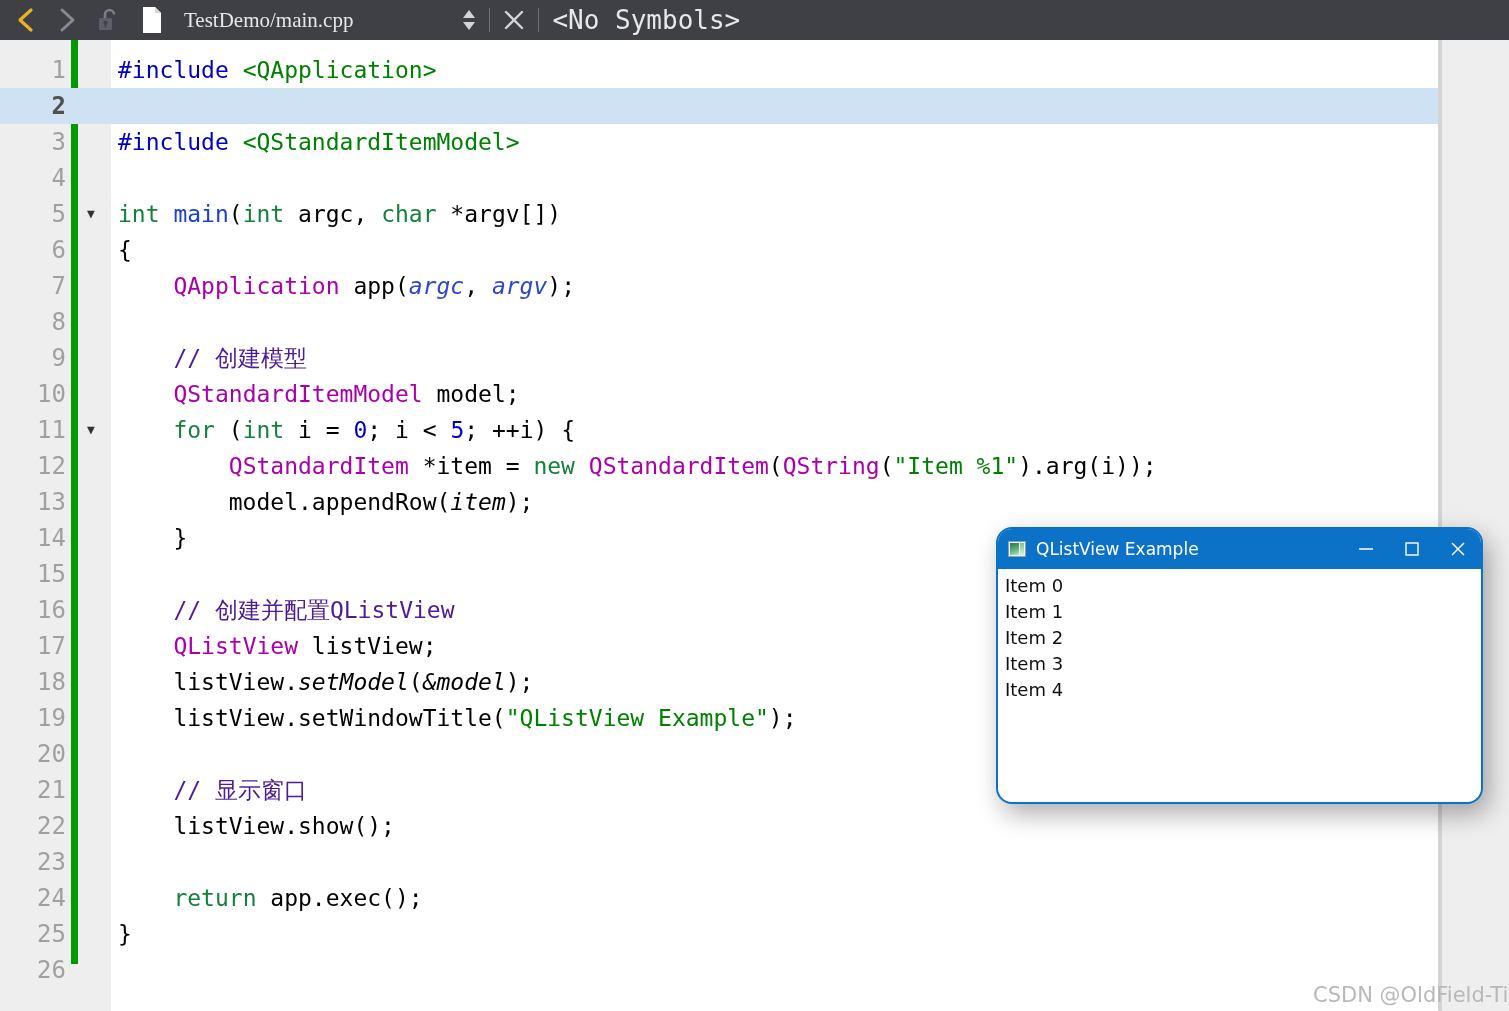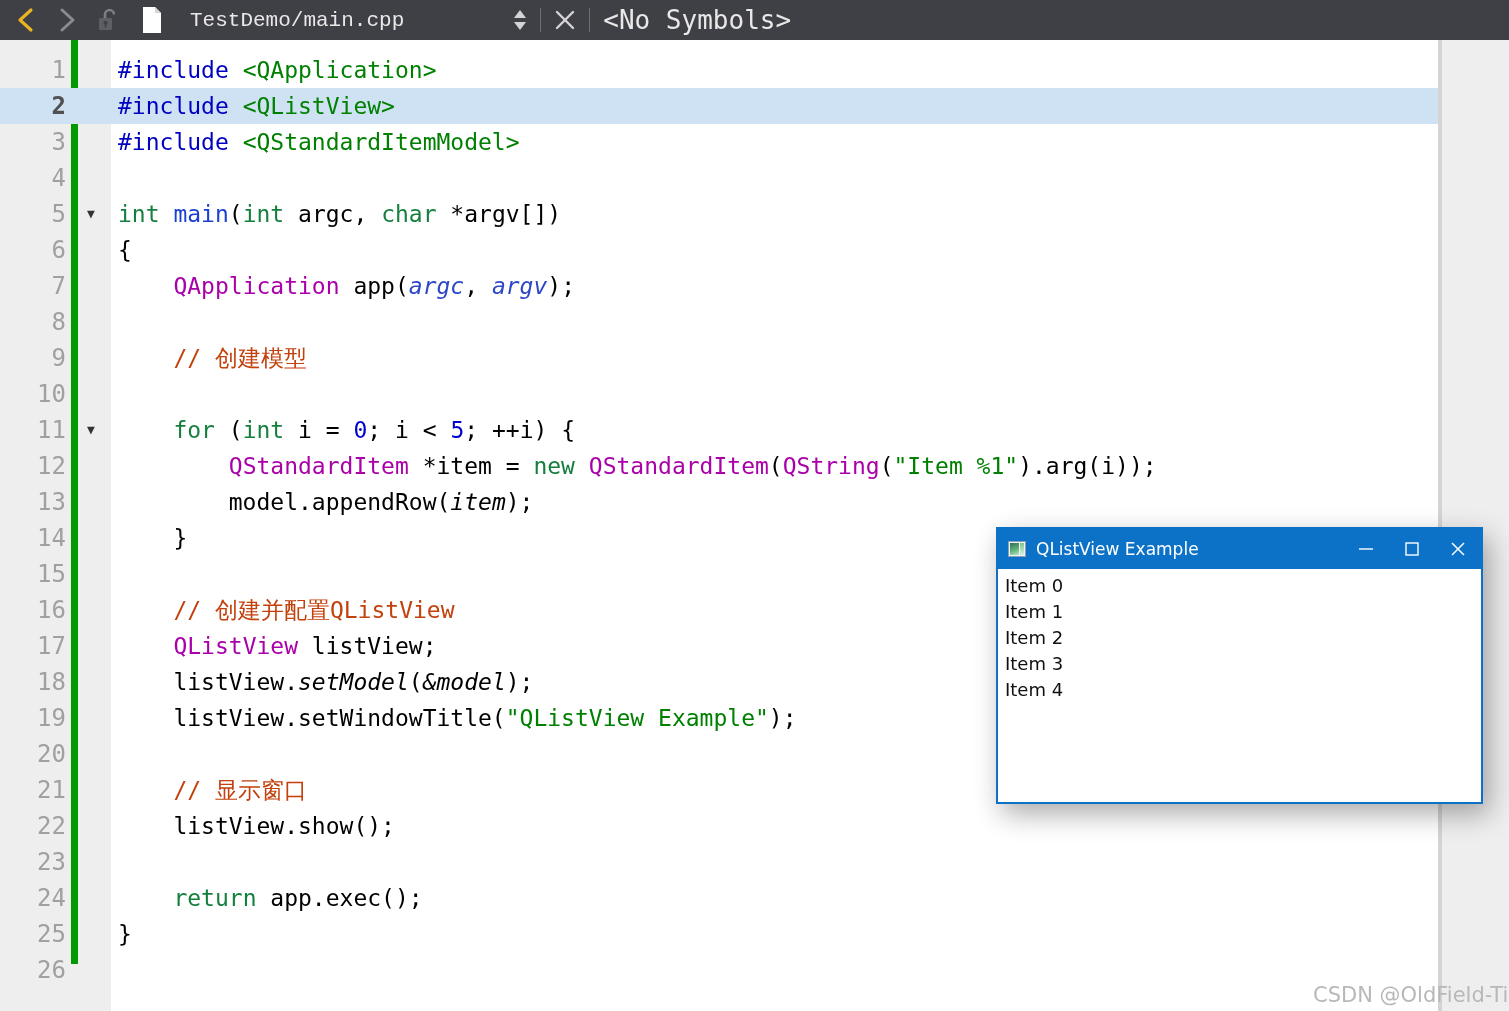--- a/index.html
+++ b/index.html
@@ -21,25 +21,24 @@
   .tb-icon {
     display: flex; align-items: center; justify-content: center;
     height: 40px;
     flex: none;
   }
   .tb-sep {
     width: 1px; height: 24px; background: #6e6e76; flex: none;
   }
   #file-path-text {
     color: #e8e8e8;
-    font-family: Liberation Mono, monospace;
+    font-family: Liberation Serif, serif;
     font-size: 21px;
     letter-spacing: 0px;
     white-space: nowrap;
-    margin-left: 6px;
   }
   #no-symbols-text {
     color: #e8e8e8;
     font-family: "DejaVu Sans Mono", monospace;
     font-size: 26px;
     white-space: nowrap;
   }
 
   
   #editor {
@@ -113,35 +112,35 @@
   }
   .codetext {
     position: absolute; left: 118px; top: 0;
     height: 36px;
     color: #000000;
   }
 
   
   .s-pre   { color: #0000c0; text-align: right; }            
   .s-str   { color: #008000; }            
-  .s-cmt   { color: #c2410c; }            
+  .s-cmt   { color: #4c1d95; }            
   .s-kw    { color: #15803d; }            
   .s-type  { color: #aa00aa; }            
   .s-fn    { color: #1c3fd4; }            
   .s-num   { color: #0000cc; }            
   .s-param { color: #2d47c8; font-style: italic; }  
   .s-meth  { color: #000000; font-style: italic; }  
   .s-plain { color: #000000; }
 
   
   #qt-window {
     position: absolute;
     left: 996px; top: 527px;
     width: 487px; height: 277px;
-    border-radius: 0;
+    border-radius: 16px;
     box-shadow: 6px 10px 26px rgba(0,0,0,0.33);
     background: #ffffff;
     border: 2px solid #0c72c8;
     overflow: hidden;
   }
   #qt-titlebar {
     position: absolute; left: 0; top: 0;
     width: 100%; height: 40px;
     background: #0c72c8;
     display: flex; align-items: center;
@@ -262,29 +261,29 @@
 </div>
 
 <div id="editor">
   <div id="gutter-bg"></div>
   <div id="right-margin"></div>
   <div id="scroll-track"></div>
   <div id="code-area"></div>
   <div id="change-bar"></div>
   <div id="code-lines" style="position:absolute;left:0;top:12px;width:1509px;">
       <div class="code-row"><div class="ln-bg"></div><div class="cd-bg"></div><div class="rm-bg"></div><div class="lineno">1</div><div class="codetext"><span class="s-pre">#include </span><span class="s-str">&lt;QApplication&gt;</span></div></div>
-      <div class="code-row hl"><div class="ln-bg"></div><div class="cd-bg"></div><div class="rm-bg"></div><div class="lineno">2</div><div class="codetext"><span class="s-pre">#include </span><span class="s-str">&lt;QListView&gt;</span></div></div>
+      <div class="code-row hl"><div class="ln-bg"></div><div class="cd-bg"></div><div class="rm-bg"></div><div class="lineno">2</div></div>
       <div class="code-row"><div class="ln-bg"></div><div class="cd-bg"></div><div class="rm-bg"></div><div class="lineno">3</div><div class="codetext"><span class="s-pre">#include </span><span class="s-str">&lt;QStandardItemModel&gt;</span></div></div>
       <div class="code-row"><div class="ln-bg"></div><div class="cd-bg"></div><div class="rm-bg"></div><div class="lineno">4</div><div class="codetext"></div></div>
       <div class="code-row"><div class="ln-bg"></div><div class="cd-bg"></div><div class="rm-bg"></div><div class="lineno">5</div><div class="fold">▼</div><div class="codetext"><span class="s-kw">int </span><span class="s-fn">main</span><span class="s-plain">(</span><span class="s-kw">int</span><span class="s-plain"> argc, </span><span class="s-kw">char</span><span class="s-plain"> *argv[])</span></div></div>
       <div class="code-row"><div class="ln-bg"></div><div class="cd-bg"></div><div class="rm-bg"></div><div class="lineno">6</div><div class="codetext"><span class="s-plain">{</span></div></div>
       <div class="code-row"><div class="ln-bg"></div><div class="cd-bg"></div><div class="rm-bg"></div><div class="lineno">7</div><div class="codetext"><span class="s-plain">    </span><span class="s-type">QApplication</span><span class="s-plain"> app(</span><span class="s-param">argc</span><span class="s-plain">, </span><span class="s-param">argv</span><span class="s-plain">);</span></div></div>
       <div class="code-row"><div class="ln-bg"></div><div class="cd-bg"></div><div class="rm-bg"></div><div class="lineno">8</div><div class="codetext"></div></div>
       <div class="code-row"><div class="ln-bg"></div><div class="cd-bg"></div><div class="rm-bg"></div><div class="lineno">9</div><div class="codetext"><span class="s-cmt">    // 创建模型</span></div></div>
-      <div class="code-row"><div class="ln-bg"></div><div class="cd-bg"></div><div class="rm-bg"></div><div class="lineno">10</div></div>
+      <div class="code-row"><div class="ln-bg"></div><div class="cd-bg"></div><div class="rm-bg"></div><div class="lineno">10</div><div class="codetext"><span class="s-plain">    </span><span class="s-type">QStandardItemModel</span><span class="s-plain"> model;</span></div></div>
       <div class="code-row"><div class="ln-bg"></div><div class="cd-bg"></div><div class="rm-bg"></div><div class="lineno">11</div><div class="fold">▼</div><div class="codetext"><span class="s-plain">    </span><span class="s-kw">for</span><span class="s-plain"> (</span><span class="s-kw">int</span><span class="s-plain"> i = </span><span class="s-num">0</span><span class="s-plain">; i &lt; </span><span class="s-num">5</span><span class="s-plain">; ++i) {</span></div></div>
       <div class="code-row"><div class="ln-bg"></div><div class="cd-bg"></div><div class="rm-bg"></div><div class="lineno">12</div><div class="codetext"><span class="s-plain">        </span><span class="s-type">QStandardItem</span><span class="s-plain"> *item = </span><span class="s-kw">new</span><span class="s-plain"> </span><span class="s-type">QStandardItem</span><span class="s-plain">(</span><span class="s-type">QString</span><span class="s-plain">(</span><span class="s-str">"Item %1"</span><span class="s-plain">).arg(i));</span></div></div>
       <div class="code-row"><div class="ln-bg"></div><div class="cd-bg"></div><div class="rm-bg"></div><div class="lineno">13</div><div class="codetext"><span class="s-plain">        model.appendRow(</span><span class="s-meth">item</span><span class="s-plain">);</span></div></div>
       <div class="code-row"><div class="ln-bg"></div><div class="cd-bg"></div><div class="rm-bg"></div><div class="lineno">14</div><div class="codetext"><span class="s-plain">    }</span></div></div>
       <div class="code-row"><div class="ln-bg"></div><div class="cd-bg"></div><div class="rm-bg"></div><div class="lineno">15</div><div class="codetext"></div></div>
       <div class="code-row"><div class="ln-bg"></div><div class="cd-bg"></div><div class="rm-bg"></div><div class="lineno">16</div><div class="codetext"><span class="s-cmt">    // 创建并配置QListView</span></div></div>
       <div class="code-row"><div class="ln-bg"></div><div class="cd-bg"></div><div class="rm-bg"></div><div class="lineno">17</div><div class="codetext"><span class="s-plain">    </span><span class="s-type">QListView</span><span class="s-plain"> listView;</span></div></div>
       <div class="code-row"><div class="ln-bg"></div><div class="cd-bg"></div><div class="rm-bg"></div><div class="lineno">18</div><div class="codetext"><span class="s-plain">    listView.</span><span class="s-meth">setModel</span><span class="s-plain">(</span><span class="s-meth">&amp;model</span><span class="s-plain">);</span></div></div>
       <div class="code-row"><div class="ln-bg"></div><div class="cd-bg"></div><div class="rm-bg"></div><div class="lineno">19</div><div class="codetext"><span class="s-plain">    listView.setWindowTitle(</span><span class="s-str">"QListView Example"</span><span class="s-plain">);</span></div></div>
       <div class="code-row"><div class="ln-bg"></div><div class="cd-bg"></div><div class="rm-bg"></div><div class="lineno">20</div><div class="codetext"></div></div>

